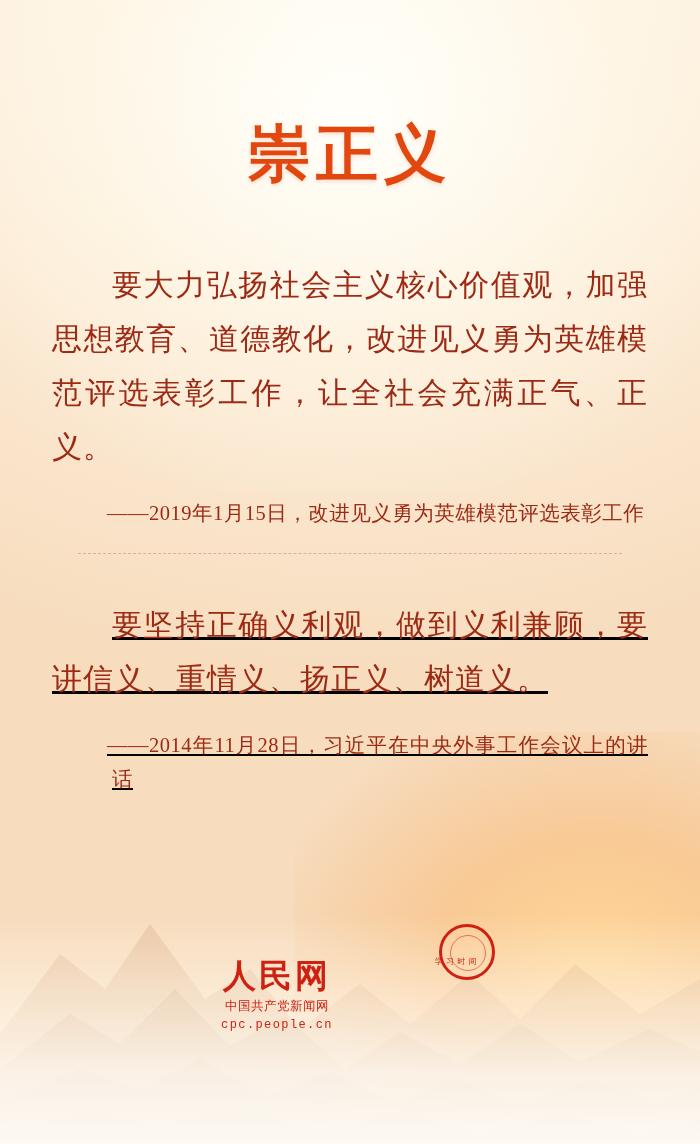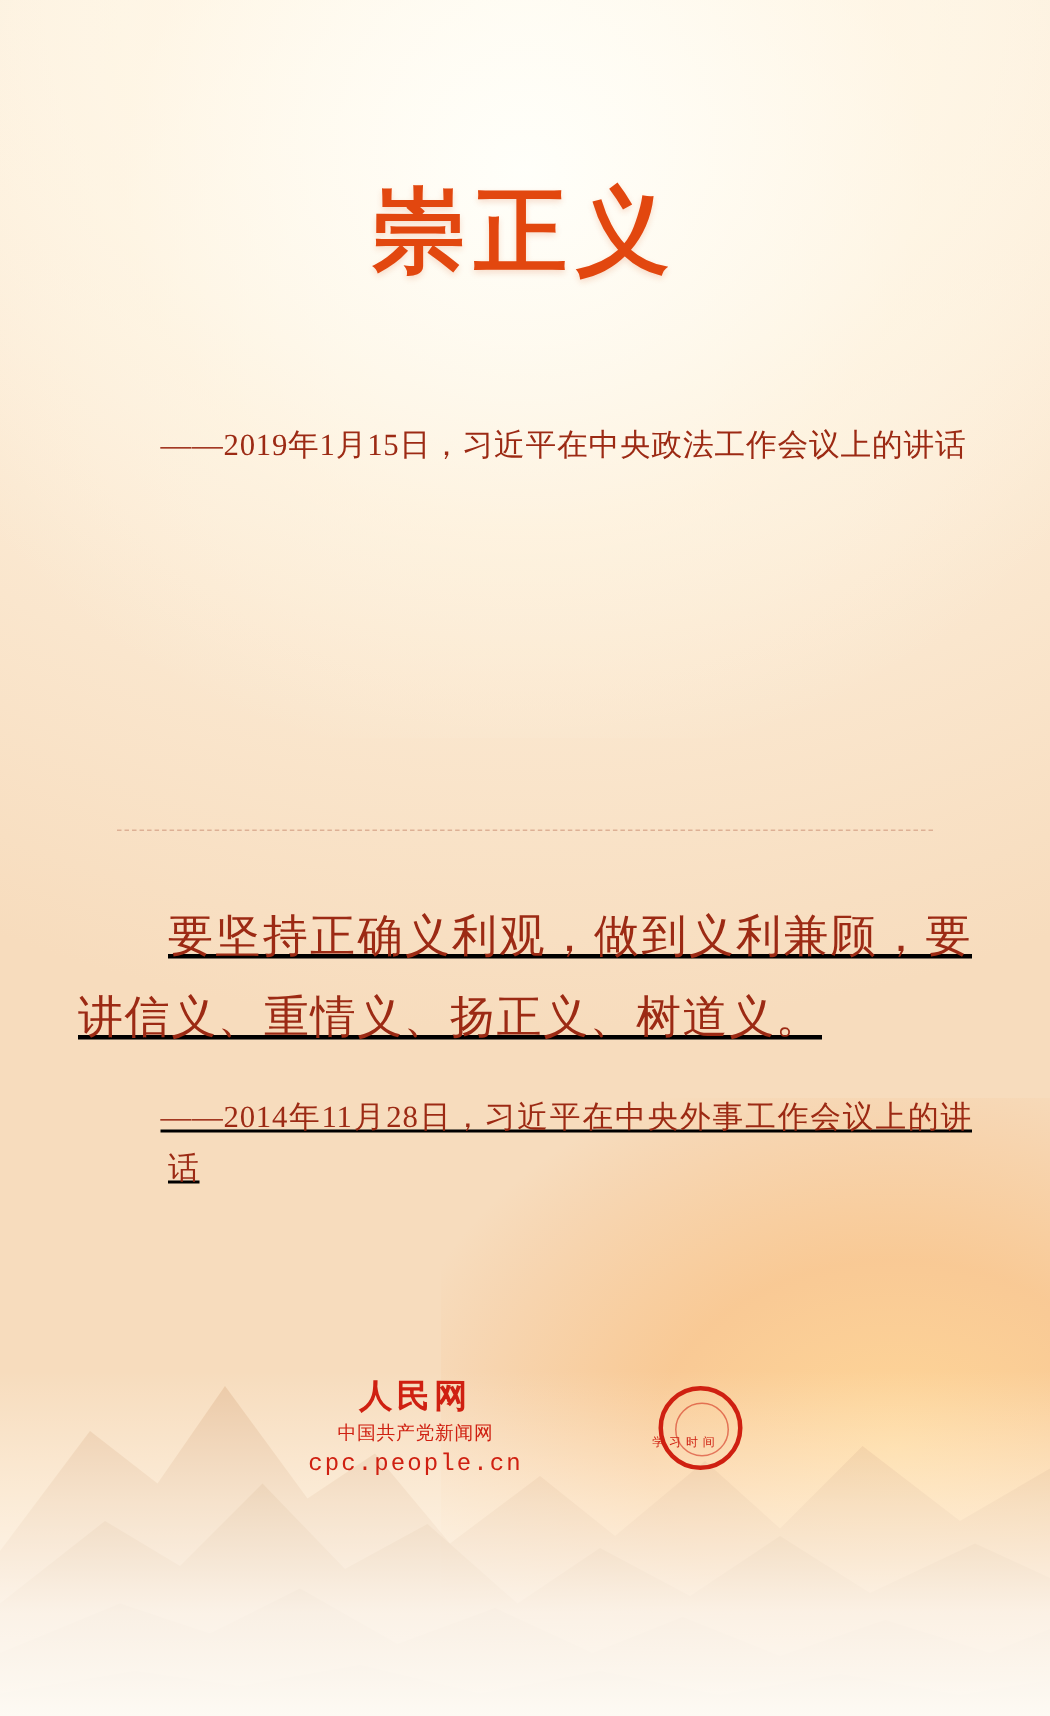--- a/index.html
+++ b/index.html
@@ -141,35 +141,36 @@
   }
 
   .rmw-logo {
     width: 152px;
     text-align: center;
     line-height: 1;
   }
   .rmw-cn {
     font-family: "Liberation Serif", serif;
     font-weight: bold;
-    font-size: 22px;
+    font-size: 33px;
     letter-spacing: 3px;
     color: #cf2011;
+    margin-top: 40px;
   }
   .rmw-sub {
     margin-top: 7px;
     font-family: "Liberation Sans", sans-serif;
     font-size: 12.5px;
     letter-spacing: 0.5px;
     color: #cf2011;
   }
   .rmw-url {
     margin-top: 6px;
     font-family: "Liberation Mono", monospace;
-    font-size: 16px;
+    font-size: 12px;
     letter-spacing: 1.4px;
     color: #cf2011;
   }
 
   .sxz-logo {
     position: relative;
     width: 128px;
     height: 62px;
     margin-top: 2px;
   }
@@ -231,21 +232,22 @@
     <path d="M0,318 L80,285 L140,305 L200,275 L265,312 L330,288 L395,318 L455,294 L520,320 L590,296 L660,318 L700,302 L700,360 L0,360 Z" fill="#9c6a3c" opacity="0.22"></path>
     <path d="M0,345 L90,330 L160,340 L240,326 L320,345 L400,330 L480,346 L560,332 L640,346 L700,336 L700,360 L0,360 Z" fill="#7d5430" opacity="0.20"></path>
   </svg>
   <div class="mist"></div>
 
   <div class="content">
 
     <div class="title">崇正义</div>
 
     <div class="quote-block quote-1">
-      <div class="quote-src">——2019年1月15日，习近平在中央政法工作会议上的讲话</div>
+      <div class="quote-text">要大力弘扬社会主义核心价值观，加强思想教育、道德教化，改进见义勇为英雄模范评选表彰工作，让全社会充满正气、正义。</div>
+      <div class="quote-src">——2019年1月15日，改进见义勇为英雄模范评选表彰工作</div>
     </div>
 
     <div class="divider"></div>
 
     <div class="quote-block quote-2">
       <div class="quote-text">要坚持正确义利观，做到义利兼顾，要讲信义、重情义、扬正义、树道义。</div>
       <div class="quote-src">——2014年11月28日，习近平在中央外事工作会议上的讲话</div>
     </div>
 
     <div class="footer">

